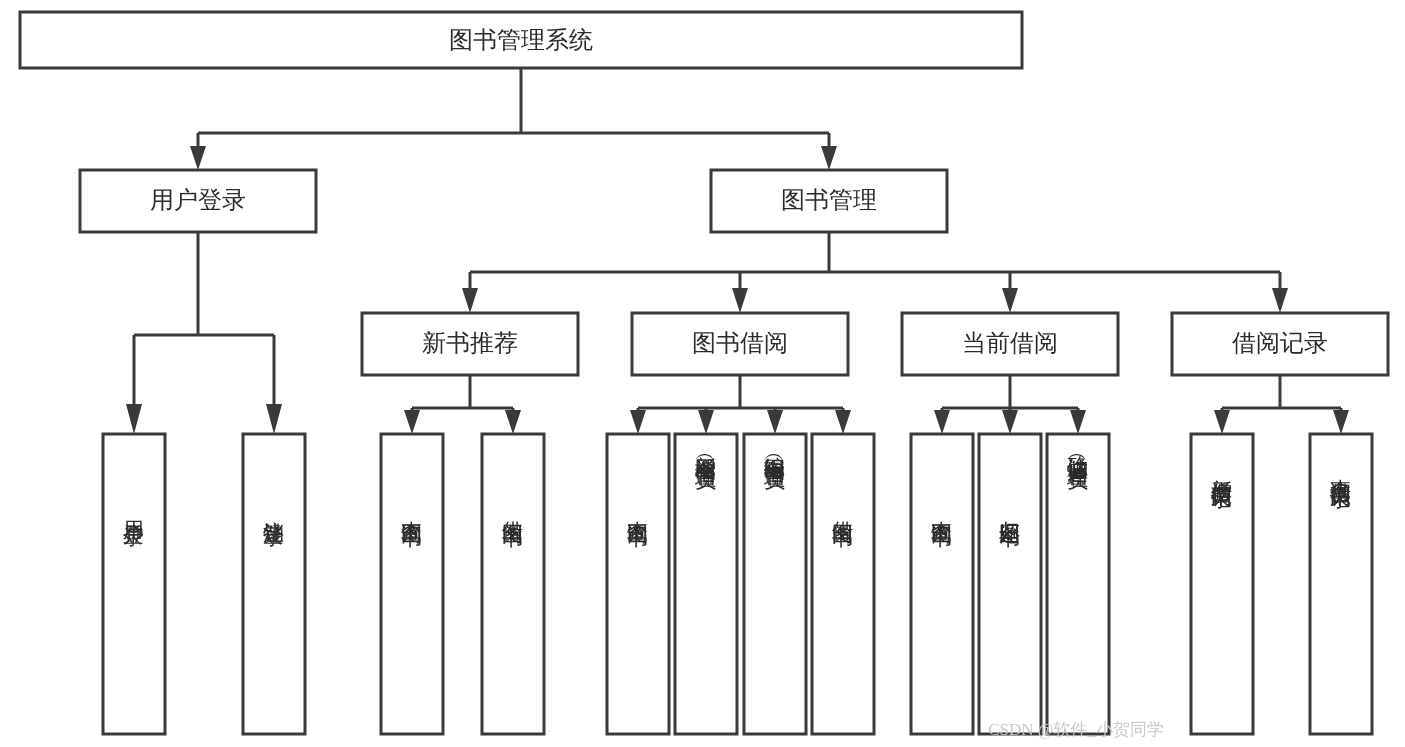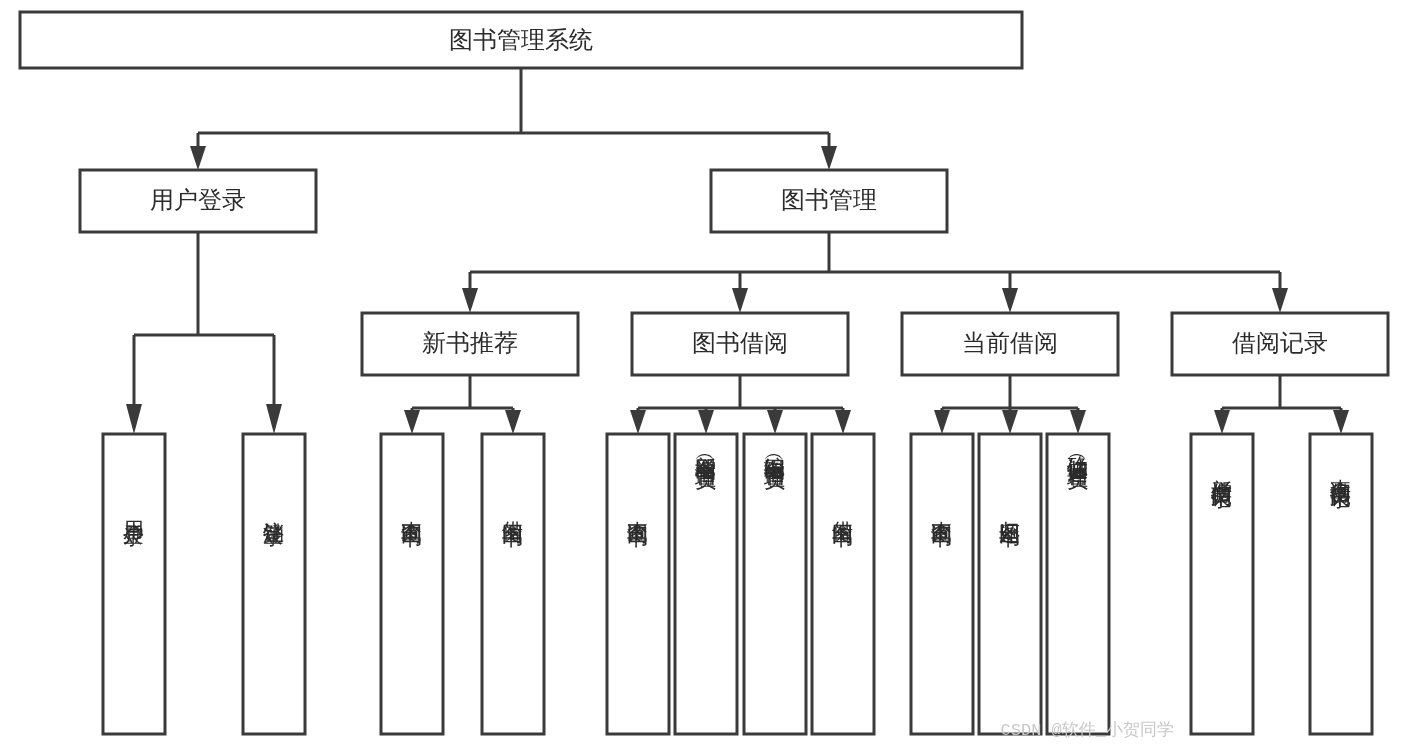--- a/index.html
+++ b/index.html
@@ -2,40 +2,40 @@
 <html><head>
 <meta charset="utf-8">
 <style>
   html,body{margin:0;padding:0;background:#ffffff;}
   body{
     width:1405px;height:747px;
     font-family:"Liberation Sans","DejaVu Sans",sans-serif;
     overflow:hidden;
     position:relative;
   }
-  #diagram-root{position:relative;width:1172px;height:747px;padding-left:10px;}
+  #diagram-root{position:relative;width:1172px;height:747px;}
   svg#tree{position:absolute;left:0;top:0;width:1405px;height:747px;display:block;}
   .box-rect{fill:#ffffff;stroke:#3a3a3a;stroke-width:3;}
   .conn{stroke:#3a3a3a;stroke-width:3;fill:none;stroke-linecap:butt;}
   .arrow-head{fill:#3a3a3a;stroke:none;}
   .node-label{
     font-family:"Liberation Sans","DejaVu Sans",sans-serif;
     fill:#2b2b2b;font-size:22px;text-anchor:middle;
     dominant-baseline:middle;
   }
   .node-label.big{font-size:24px;}
   .vtext{
     font-family:"Liberation Sans","DejaVu Sans",sans-serif;
     fill:#2b2b2b;font-size:21px;text-anchor:middle;
     writing-mode:tb;glyph-orientation-vertical:0;
     letter-spacing:2px;
   }
   .watermark{
     position:absolute;right:8px;bottom:6px;
-    font-family:Liberation Mono, monospace;
+    font-family:Liberation Serif, serif;
     font-size:17px;color:#c9c9c9;white-space:nowrap;
     pointer-events:none;user-select:none;
   }
 </style>
 </head>
 <body>
 
 <div id="diagram-root">
 
   <svg id="tree" viewBox="0 0 1405 747" xmlns="http://www.w3.org/2000/svg">

